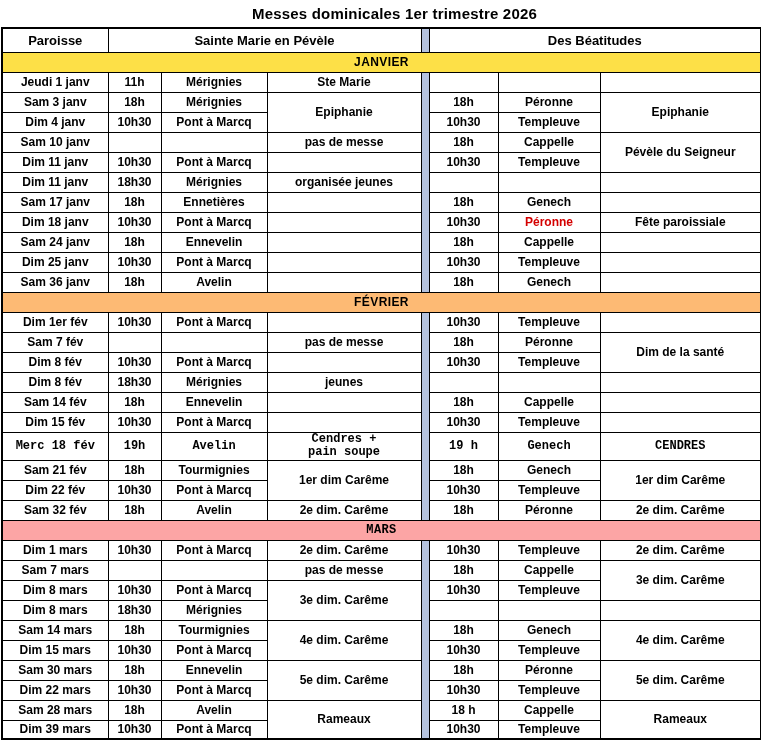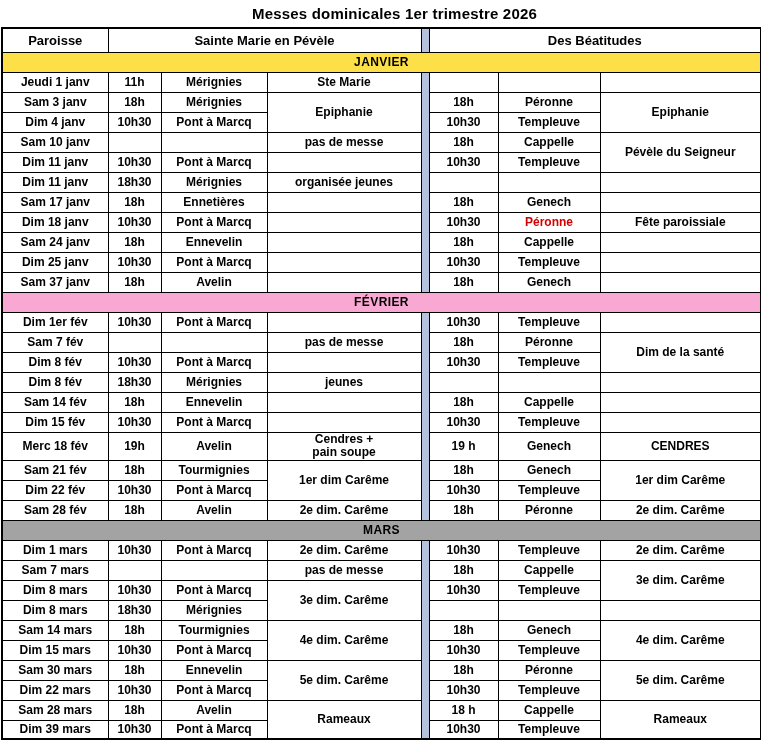--- a/index.html
+++ b/index.html
@@ -161,30 +161,30 @@
         <tr class="body-row">
           <td class="c-date">Dim 25 janv</td>
           <td class="c-ltime">10h30</td>
           <td class="c-lplace">Pont à Marcq</td>
           <td class="c-levent"></td>
           <td class="c-rtime">10h30</td>
           <td class="c-rplace">Templeuve</td>
           <td class="c-revent"></td>
         </tr>
         <tr class="body-row">
-          <td class="c-date">Sam 37 janv</td>
+          <td class="c-date">Sam 36 janv</td>
           <td class="c-ltime">18h</td>
           <td class="c-lplace">Avelin</td>
           <td class="c-levent"></td>
           <td class="c-rtime">18h</td>
           <td class="c-rplace">Genech</td>
           <td class="c-revent"></td>
         </tr>
         <tr class="band-row">
-          <td colspan="8" class="band" style="background: #f9a8d4;">FÉVRIER</td>
+          <td colspan="8" class="band" style="background: #fdba74;">FÉVRIER</td>
         </tr>
         <tr class="body-row">
           <td class="c-date">Dim 1er fév</td>
           <td class="c-ltime">10h30</td>
           <td class="c-lplace">Pont à Marcq</td>
           <td class="c-levent"></td>
           <td class="c-div" rowspan="10" style="background: rgb(180, 194, 222);"></td>
           <td class="c-rtime">10h30</td>
           <td class="c-rplace">Templeuve</td>
           <td class="c-revent"></td>
@@ -226,21 +226,21 @@
         </tr>
         <tr class="body-row">
           <td class="c-date">Dim 15 fév</td>
           <td class="c-ltime">10h30</td>
           <td class="c-lplace">Pont à Marcq</td>
           <td class="c-levent"></td>
           <td class="c-rtime">10h30</td>
           <td class="c-rplace">Templeuve</td>
           <td class="c-revent"></td>
         </tr>
-        <tr class="body-row" style="height: 28px;">
+        <tr class="body-row" style="height: 28px; font-family: Liberation Mono, monospace;">
           <td class="c-date">Merc 18 fév</td>
           <td class="c-ltime">19h</td>
           <td class="c-lplace">Avelin</td>
           <td class="c-levent">Cendres +
 pain soupe</td>
           <td class="c-rtime">19 h</td>
           <td class="c-rplace">Genech</td>
           <td class="c-revent">CENDRES</td>
         </tr>
         <tr class="body-row">
@@ -253,30 +253,30 @@
           <td class="c-revent" rowspan="2">1er dim Carême</td>
         </tr>
         <tr class="body-row">
           <td class="c-date">Dim 22 fév</td>
           <td class="c-ltime">10h30</td>
           <td class="c-lplace">Pont à Marcq</td>
           <td class="c-rtime">10h30</td>
           <td class="c-rplace">Templeuve</td>
         </tr>
         <tr class="body-row">
-          <td class="c-date">Sam 28 fév</td>
+          <td class="c-date">Sam 32 fév</td>
           <td class="c-ltime">18h</td>
           <td class="c-lplace">Avelin</td>
           <td class="c-levent">2e dim. Carême</td>
           <td class="c-rtime">18h</td>
           <td class="c-rplace">Péronne</td>
           <td class="c-revent">2e dim. Carême</td>
         </tr>
         <tr class="band-row">
-          <td colspan="8" class="band" style="background: #a3a3a3;">MARS</td>
+          <td colspan="8" class="band" style="background: #fca5a5; font-family: Liberation Mono, monospace;">MARS</td>
         </tr>
         <tr class="body-row">
           <td class="c-date">Dim 1 mars</td>
           <td class="c-ltime">10h30</td>
           <td class="c-lplace">Pont à Marcq</td>
           <td class="c-levent">2e dim. Carême</td>
           <td class="c-div" rowspan="10" style="background: rgb(180, 194, 222);"></td>
           <td class="c-rtime">10h30</td>
           <td class="c-rplace">Templeuve</td>
           <td class="c-revent">2e dim. Carême</td>

